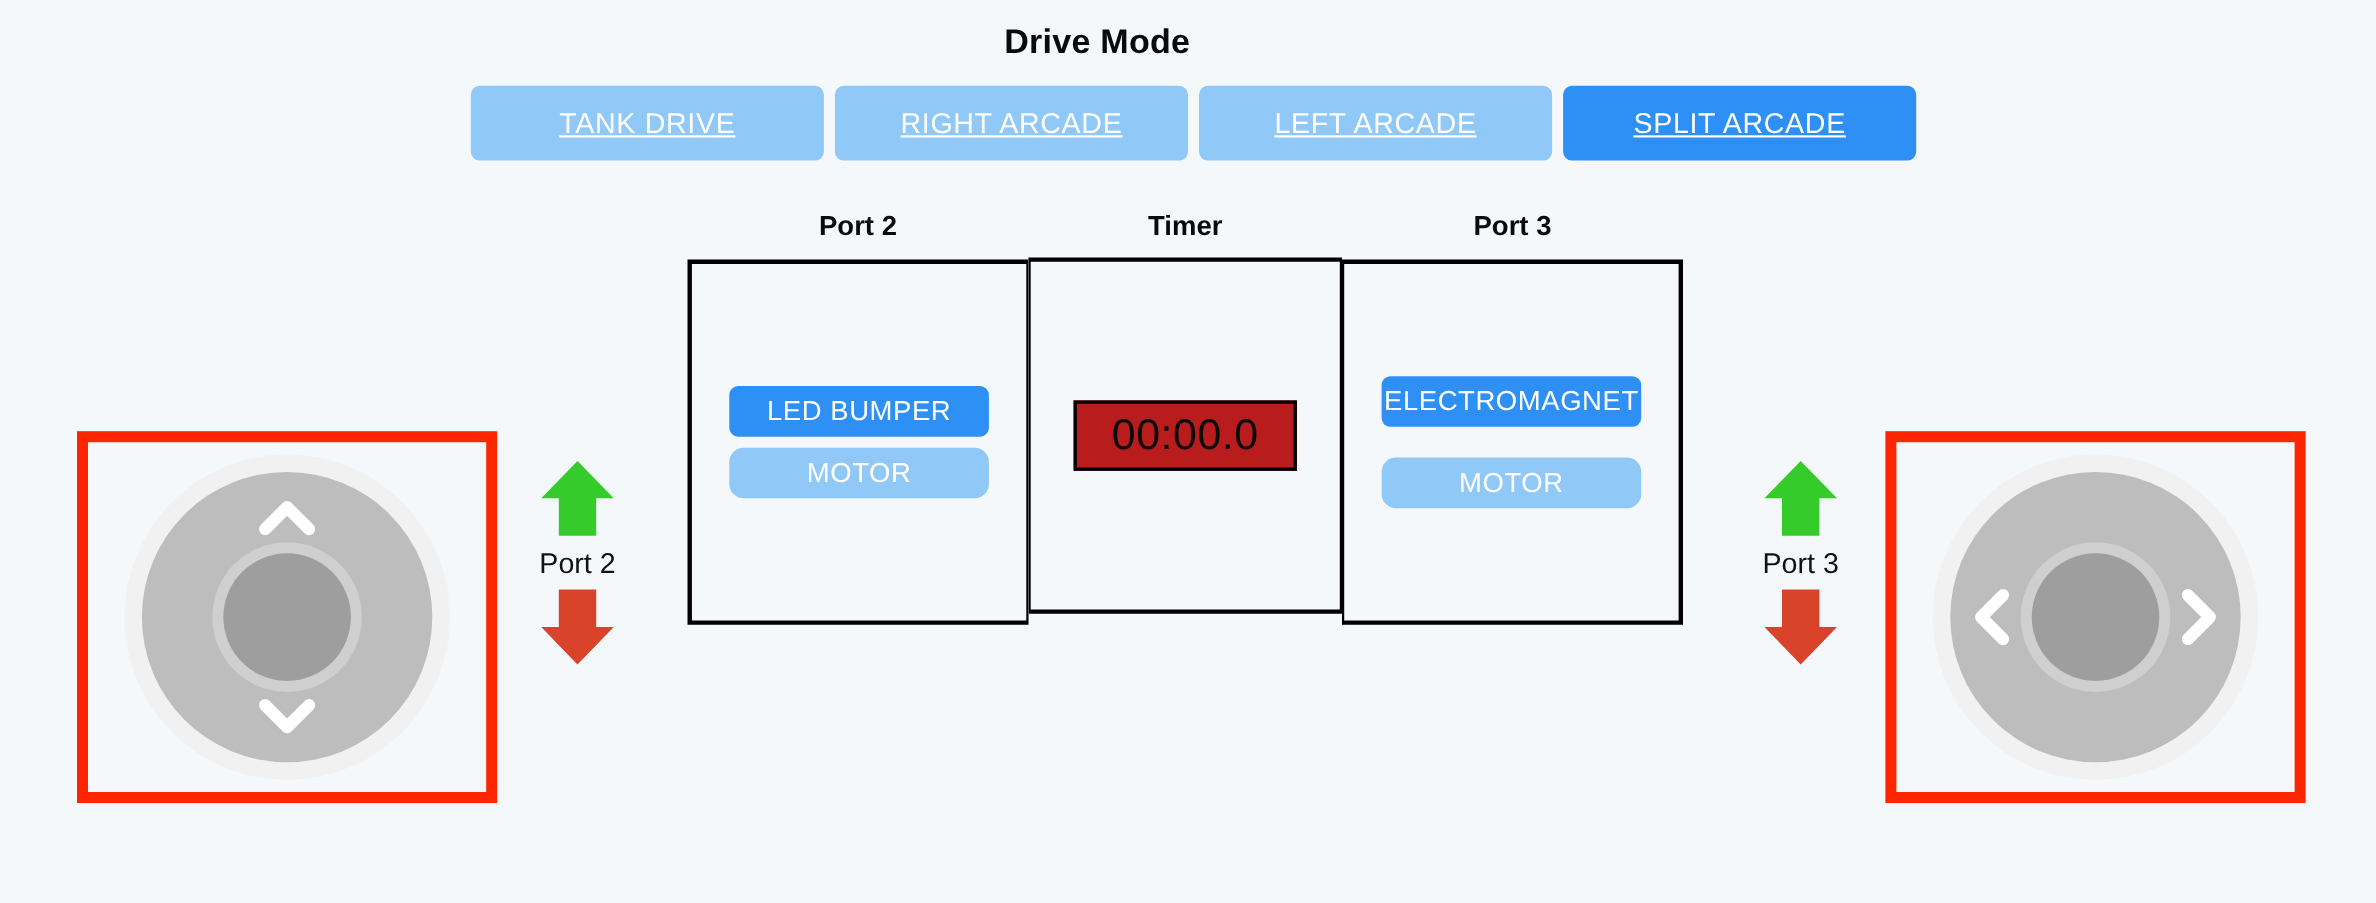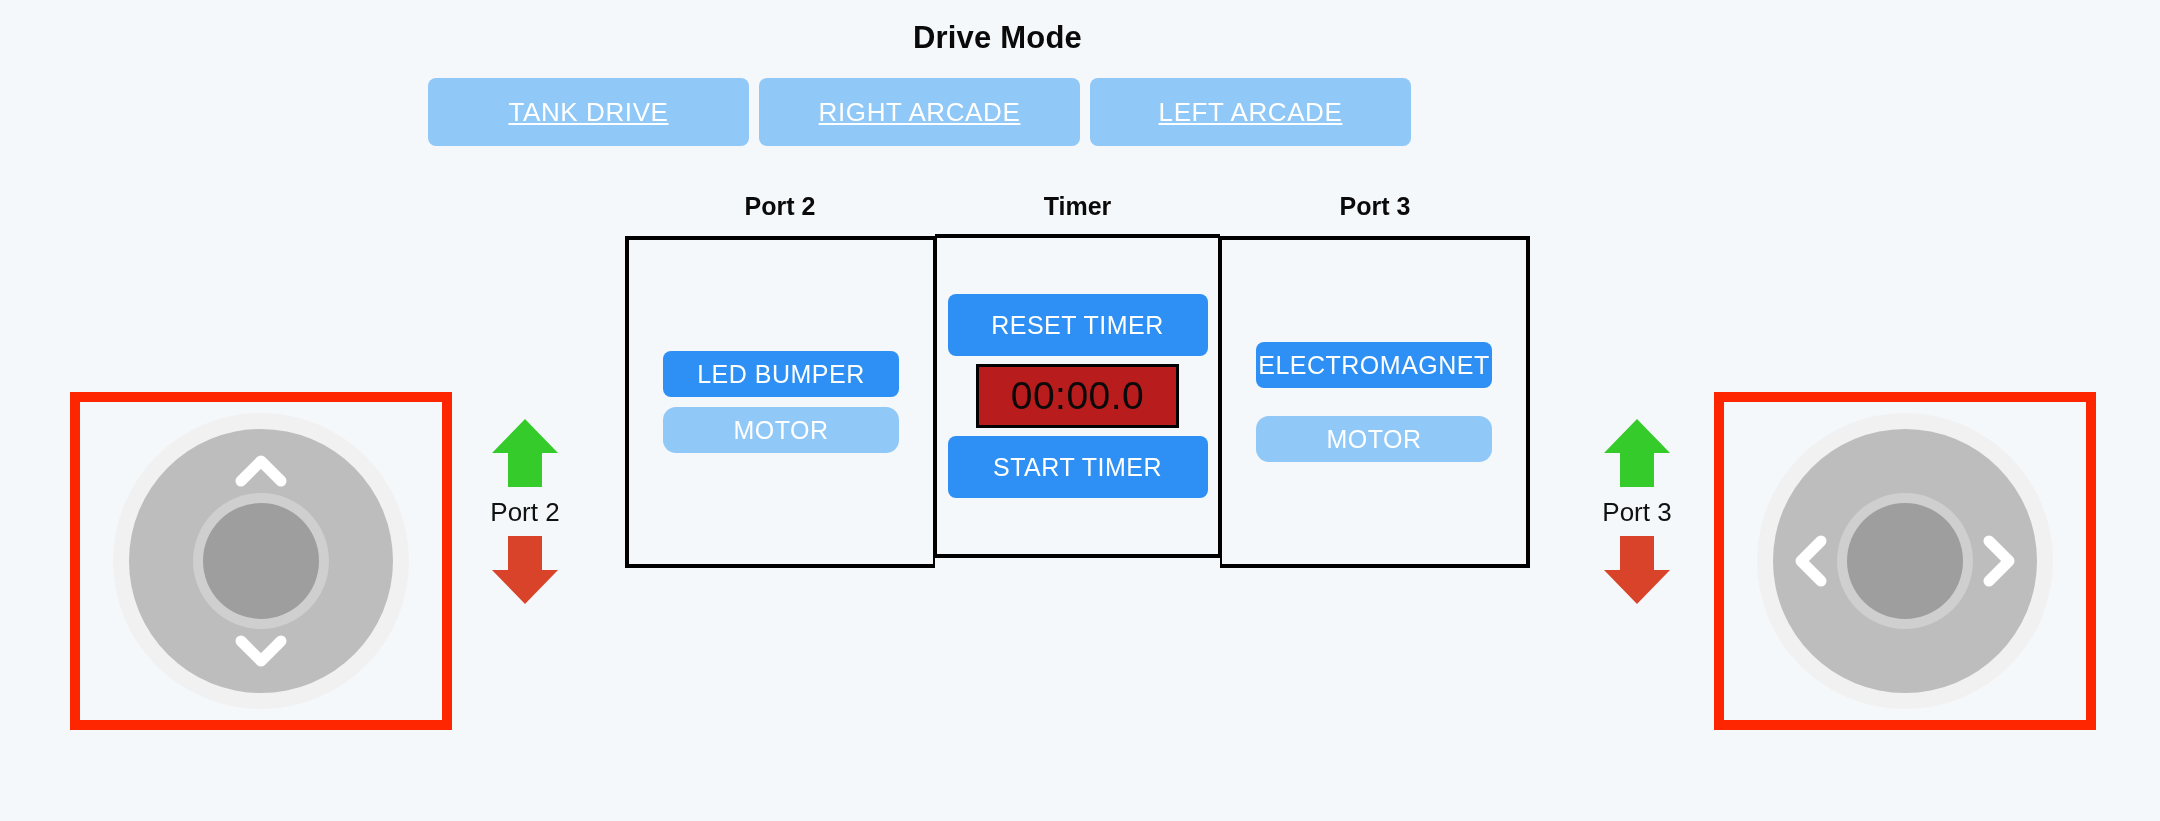--- a/index.html
+++ b/index.html
@@ -235,37 +235,36 @@
 </style>
 </head>
 <body>
 
 <div id="drive-mode-title">Drive Mode</div>
 
 <div id="drive-mode-buttons">
   <button class="mode-btn">TANK DRIVE</button>
   <button class="mode-btn">RIGHT ARCADE</button>
   <button class="mode-btn">LEFT ARCADE</button>
+  <button class="mode-btn active">SPLIT ARCADE</button>
 </div>
 
 <div class="col-title" id="title-port2">Port 2</div>
 <div class="col-title" id="title-timer">Timer</div>
 <div class="col-title" id="title-port3">Port 3</div>
 
 <div id="center-panel">
 
   <div class="panel-col" id="col-port2">
     <button class="device-btn primary">LED BUMPER</button>
     <button class="device-btn muted">MOTOR</button>
   </div>
 
   <div class="panel-col" id="col-timer">
-    <button class="timer-btn">RESET TIMER</button>
     <div id="timer-display">00:00.0</div>
-    <button class="timer-btn">START TIMER</button>
   </div>
 
   <div class="panel-col" id="col-port3">
     <button class="device-btn primary">ELECTROMAGNET</button>
     <button class="device-btn muted">MOTOR</button>
   </div>
 
 </div>
 
 <div class="joystick-pad" id="joystick-left">

